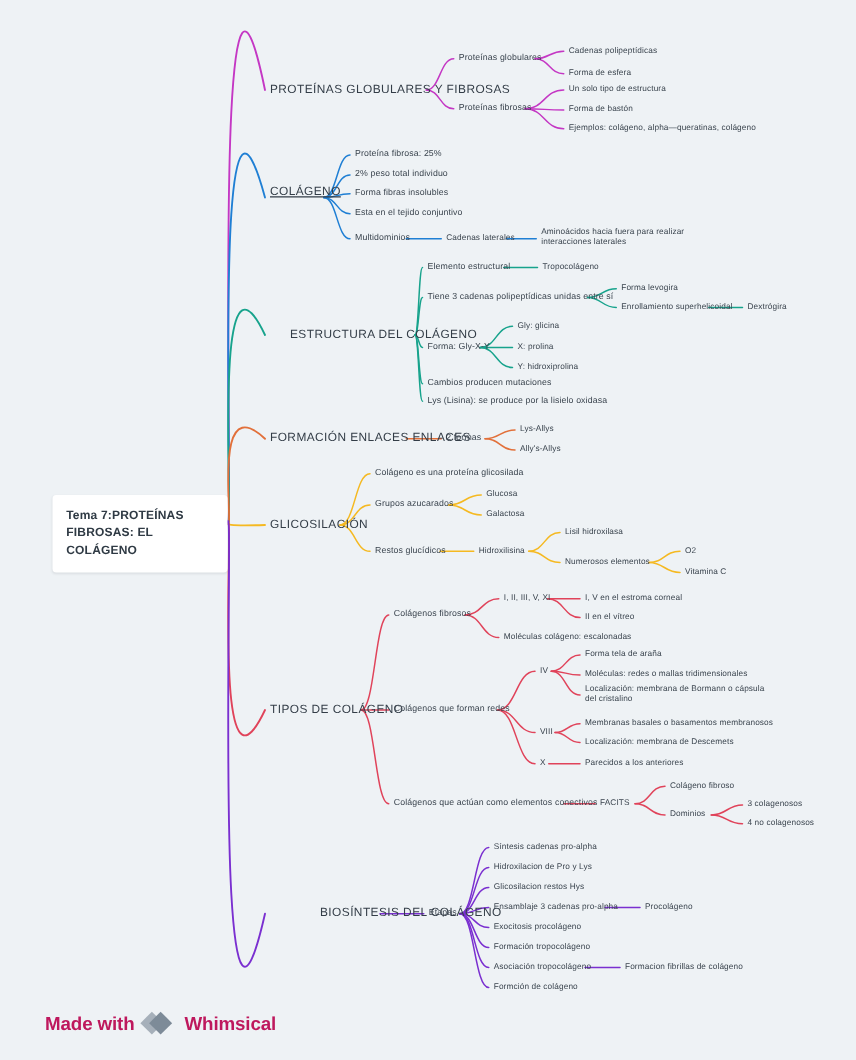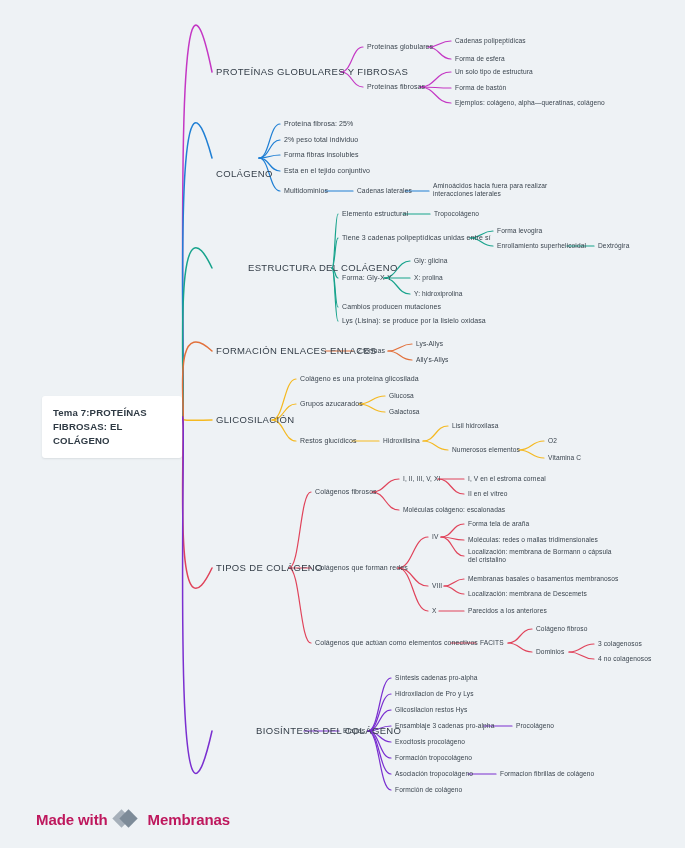--- a/index.html
+++ b/index.html
@@ -143,29 +143,29 @@
 
 <div id="labels">
     <div class="node-text lvl1" style="left: 216px; top: 66px;">PROTEÍNAS GLOBULARES Y FIBROSAS</div>
     <div class="node-text lvl2" style="left: 367px; top: 43px;">Proteínas globulares</div>
     <div class="node-text lvl3" style="left: 455px; top: 37px;">Cadenas polipeptídicas</div>
     <div class="node-text lvl3" style="left: 455px; top: 55px;">Forma de esfera</div>
     <div class="node-text lvl2" style="left: 367px; top: 83px;">Proteínas fibrosas</div>
     <div class="node-text lvl3" style="left: 455px; top: 68px;">Un solo tipo de estructura</div>
     <div class="node-text lvl3" style="left: 455px; top: 84px;">Forma de bastón</div>
     <div class="node-text lvl3" style="left: 455px; top: 99px;">Ejemplos: colágeno, alpha—queratinas, colágeno</div>
-    <div class="node-text lvl1" style="left: 216px; top: 168px;">COLÁGENO</div>
+    <div class="node-text lvl1" style="left: 216px; top: 148px; text-decoration: underline;">COLÁGENO</div>
     <div class="node-text lvl2" style="left: 284px; top: 120px;">Proteína fibrosa: 25%</div>
     <div class="node-text lvl2" style="left: 284px; top: 136px;">2% peso total individuo</div>
     <div class="node-text lvl2" style="left: 284px; top: 151px;">Forma fibras insolubles</div>
     <div class="node-text lvl2" style="left: 284px; top: 167px;">Esta en el tejido conjuntivo</div>
     <div class="node-text lvl2" style="left: 284px; top: 187px;">Multidominios</div>
     <div class="node-text lvl3" style="left: 357px; top: 187px;">Cadenas laterales</div>
     <div class="node-text lvl3 wrap" style="left: 433px; top: 182px; width: 150px;">Aminoácidos hacia fuera para realizar interacciones laterales</div>
-    <div class="node-text lvl1" style="left: 232px; top: 262px; padding-left: 16px;">ESTRUCTURA DEL COLÁGENO</div>
+    <div class="node-text lvl1" style="left: 216px; top: 262px; padding-left: 16px;">ESTRUCTURA DEL COLÁGENO</div>
     <div class="node-text lvl2" style="left: 342px; top: 210px;">Elemento estructural</div>
     <div class="node-text lvl3" style="left: 434px; top: 210px;">Tropocolágeno</div>
     <div class="node-text lvl2" style="left: 342px; top: 234px;">Tiene 3 cadenas polipeptídicas unidas entre sí</div>
     <div class="node-text lvl3" style="left: 497px; top: 227px;">Forma levogira</div>
     <div class="node-text lvl3" style="left: 497px; top: 242px;">Enrollamiento superhelicoidal</div>
     <div class="node-text lvl4" style="left: 598px; top: 242px;">Dextrógira</div>
     <div class="node-text lvl2" style="left: 342px; top: 274px;">Forma: Gly-X-Y</div>
     <div class="node-text lvl3" style="left: 414px; top: 257px;">Gly: glicina</div>
     <div class="node-text lvl3" style="left: 414px; top: 274px;">X: prolina</div>
     <div class="node-text lvl3" style="left: 414px; top: 290px;">Y: hidroxiprolina</div>
@@ -221,14 +221,14 @@
     <div class="node-text lvl4" style="left: 500px; top: 770px;">Formacion fibrillas de colágeno</div>
     <div class="node-text lvl3" style="left: 395px; top: 786px;">Formción de colágeno</div>
   </div>
 
 <div id="footer">
   <span>Made with</span>
   <span class="logo">
     <i class="a"></i>
       <i class="b"></i>
   </span>
-  <span>Membranas</span>
+  <span>Whimsical</span>
 </div>
 
 </body></html>

